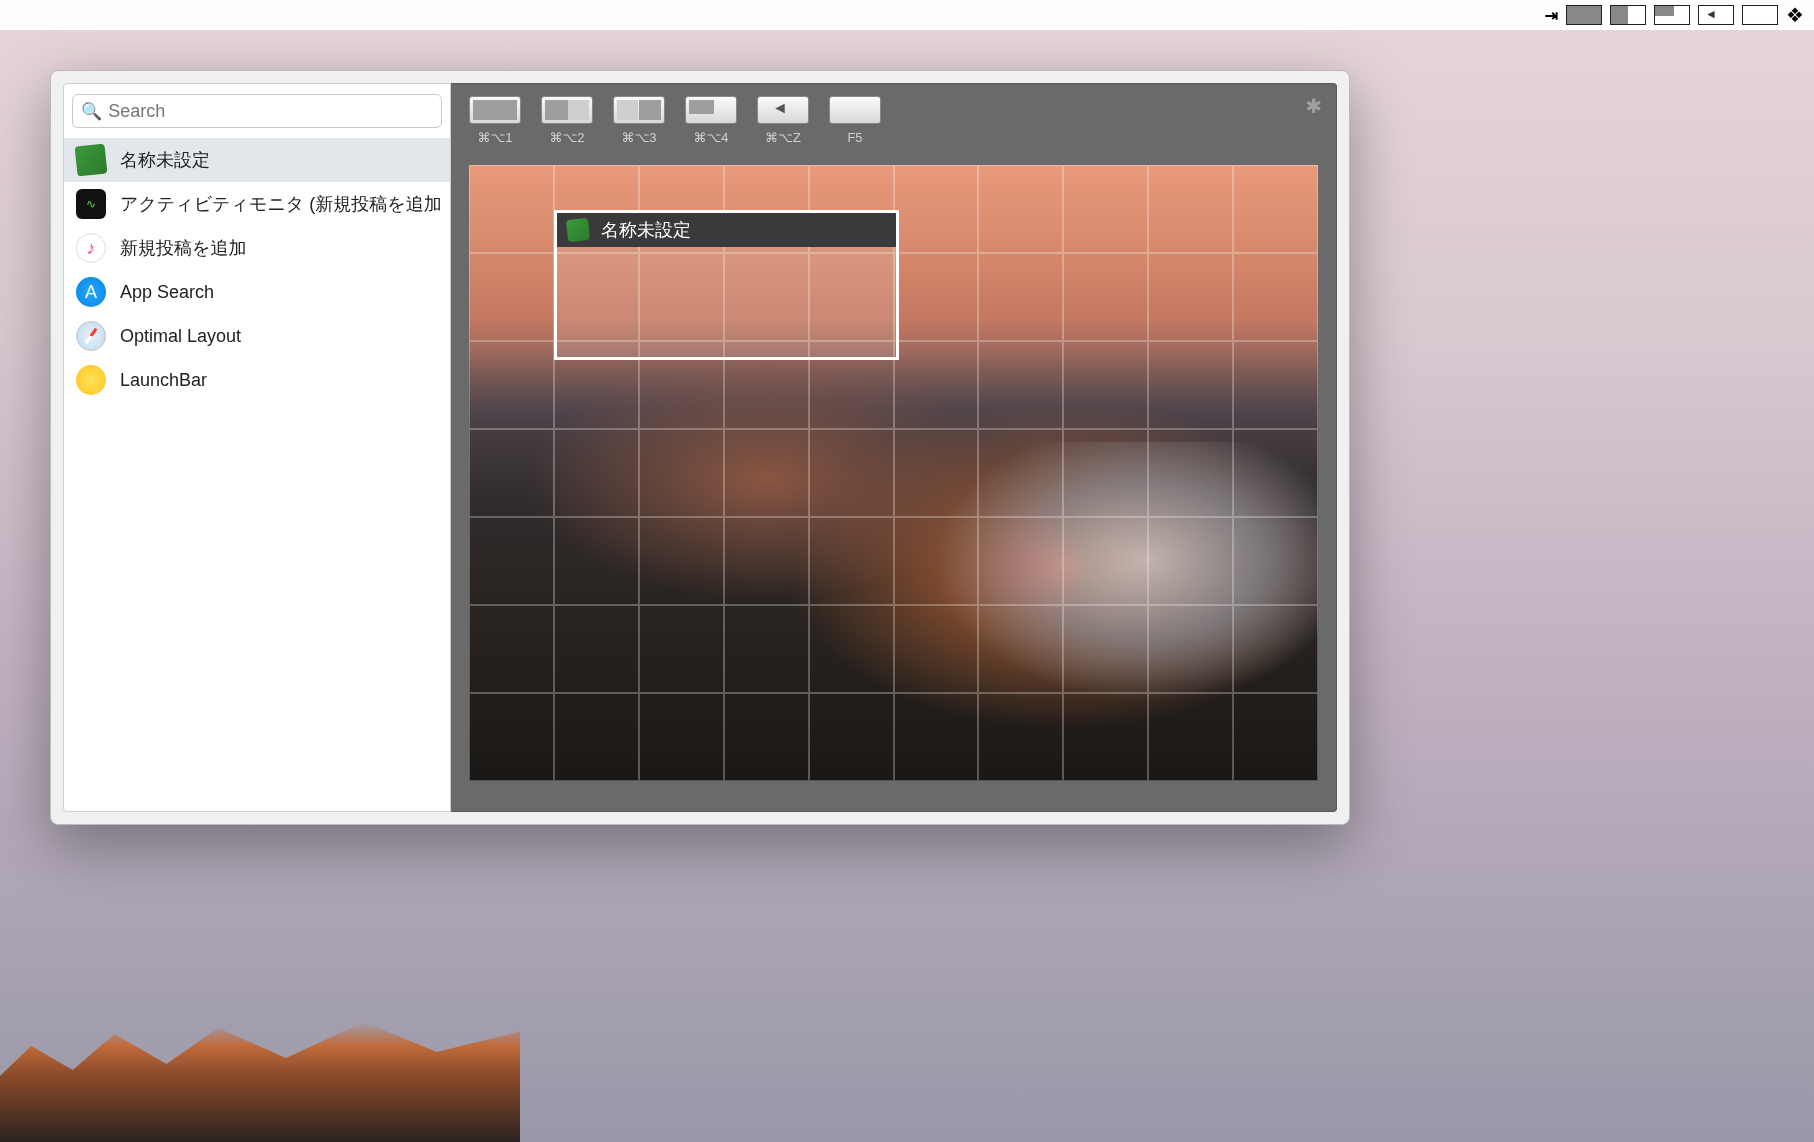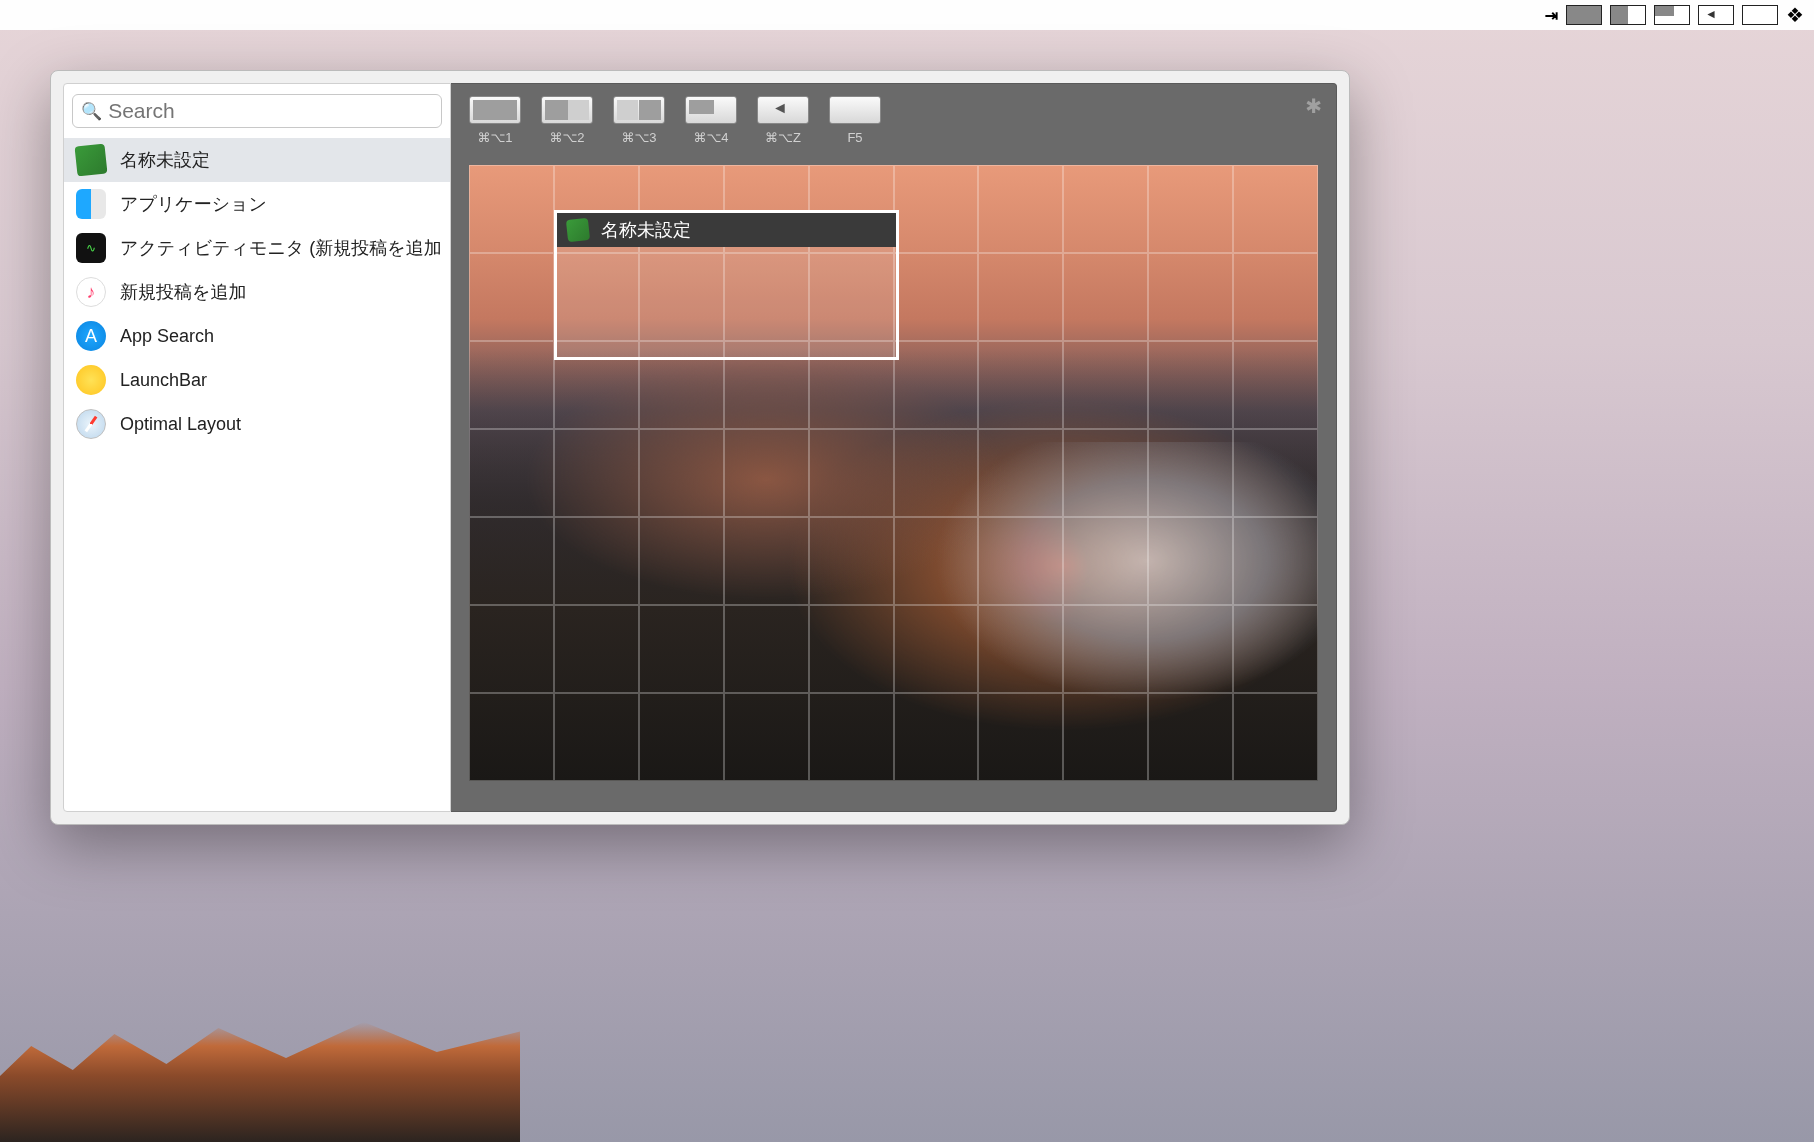--- a/index.html
+++ b/index.html
@@ -81,21 +81,21 @@
     display: flex;
     align-items: center;
     border: 1px solid #c8c8c8;
     border-radius: 6px;
     padding: 4px 8px;
     background: #fff;
     height: 34px;
   }
   .search-icon { color: #888; font-size: 17px; margin-right: 6px; }
   .search input {
-    border: none; outline: none; font-size: 21px; color: #737373; flex: 1; background: transparent;
+    border: none; outline: none; font-size: 18px; color: #737373; flex: 1; background: transparent;
   }
 
   .list { flex: 1; overflow: hidden; }
   .list-item {
     display: flex;
     align-items: center;
     height: 44px;
     padding: 0 12px;
     gap: 14px;
     font-size: 18px;
@@ -268,44 +268,40 @@
         <span class="search-icon">🔍</span>
         <input type="text" placeholder="Search" style="">
       </div>
     </div>
     <div class="list" id="sidebar-list">
         <div class="list-item selected">
           <span class="app-icon textedit"></span>
           <span>名称未設定</span>
         </div>
         <div class="list-item">
-          <span class="app-icon finder"></span>
-          <span>アプリケーション</span>
-        </div>
-        <div class="list-item">
           <span class="app-icon activity">
             <span class="activity-wave">∿</span>
           </span>
           <span>アクティビティモニタ (新規投稿を追加</span>
         </div>
         <div class="list-item">
           <span class="app-icon music">♪</span>
           <span>新規投稿を追加</span>
         </div>
         <div class="list-item">
           <span class="app-icon appstore">A</span>
           <span>App Search</span>
         </div>
         <div class="list-item">
+          <span class="app-icon safari"></span>
+          <span>Optimal Layout</span>
+        </div>
+        <div class="list-item">
           <span class="app-icon launchbar"></span>
           <span>LaunchBar</span>
-        </div>
-        <div class="list-item">
-          <span class="app-icon safari"></span>
-          <span>Optimal Layout</span>
         </div>
       </div>
   </div>
 
   <div class="main">
     <span class="gear">✱</span>
 
     <div class="toolbar" id="toolbar">
         <div class="tool-btn">
           <div class="tool-icon full"></div>

